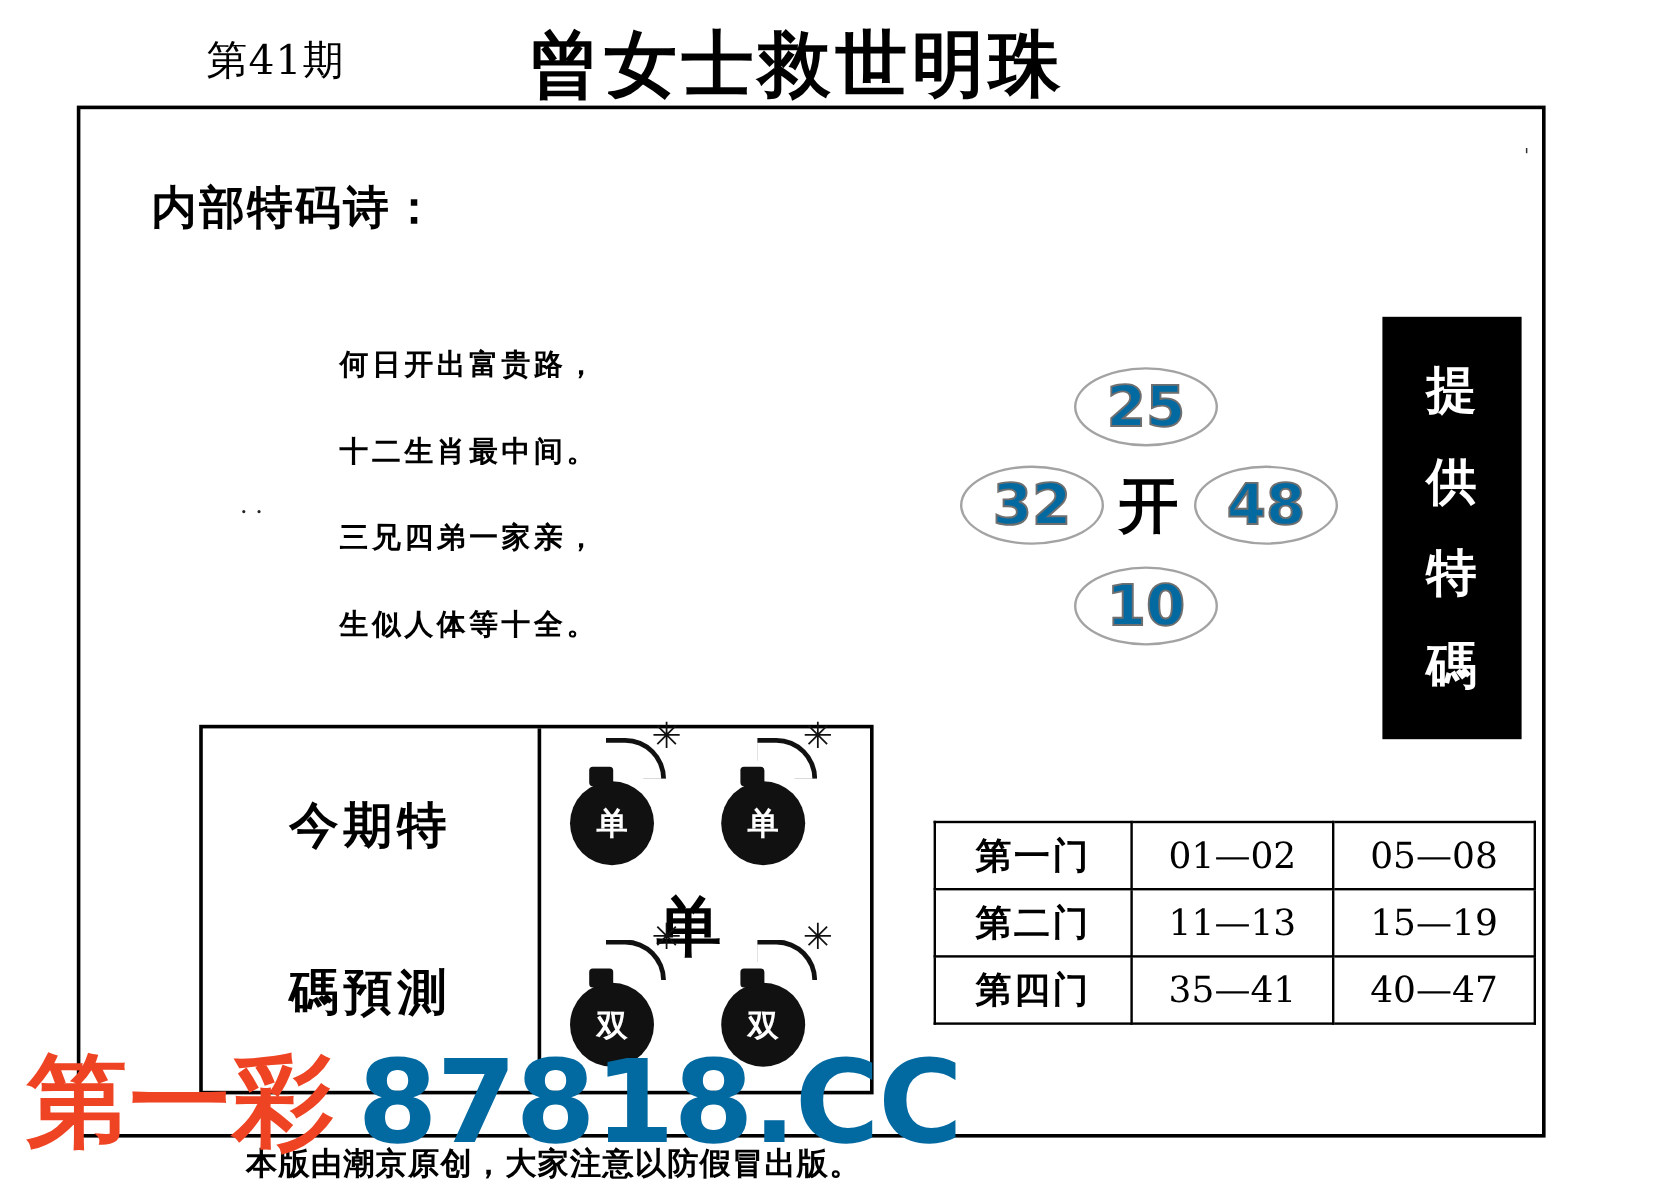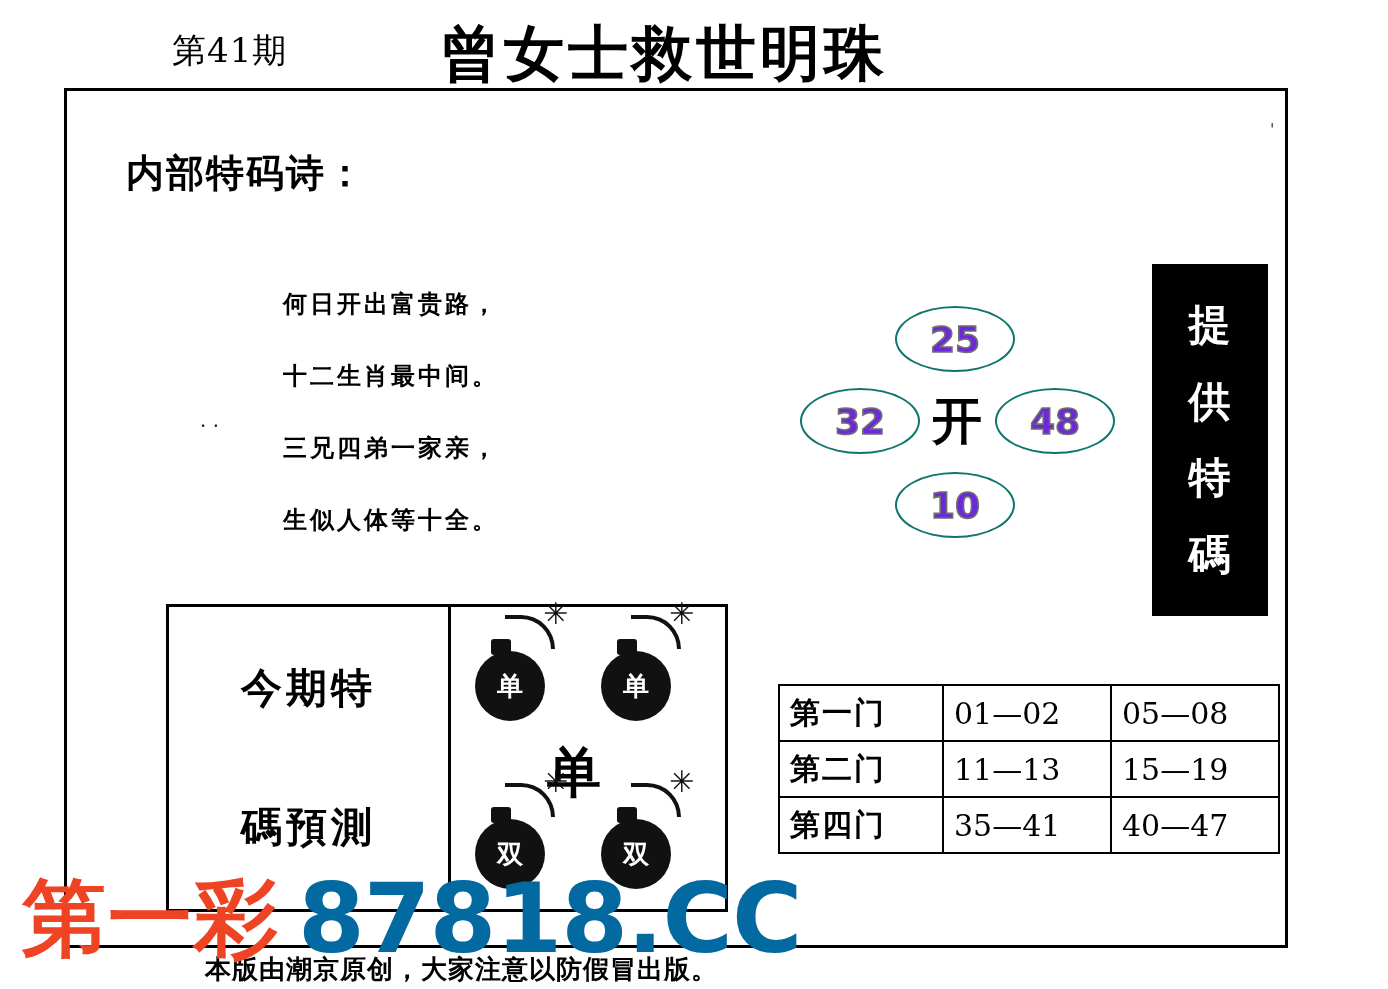--- a/index.html
+++ b/index.html
@@ -88,29 +88,29 @@
     position: absolute;
     left: 790px;
     top: 300px;
     width: 330px;
     height: 260px;
   }
   .ball {
     position: absolute;
     width: 120px;
     height: 66px;
-    border: 2px solid #0f766e;
+    border: 2px solid #a3a3a3;
     border-radius: 50%;
     box-sizing: border-box;
     display: flex;
     align-items: center;
     justify-content: center;
-    font-size: 36px;
-    font-weight: bold;
-    color: #6d28d9;
+    font-size: 47px;
+    font-weight: bold;
+    color: #0369a1;
     -webkit-text-stroke: 1.6px #6f6f6f;
     font-family: "DejaVu Sans", "Liberation Sans", sans-serif;
     background: #fff;
   }
   .ball.top   { left: 105px; top: 6px; }
   .ball.left  { left: 10px;  top: 88px; }
   .ball.right { left: 205px; top: 88px; }
   .ball.bottom{ left: 105px; top: 172px; }
   .open-char {
     position: absolute;
@@ -242,20 +242,21 @@
   .gate-table {
     position: absolute;
     left: 778px;
     top: 684px;
     border-collapse: collapse;
   }
   .gate-table td {
     border: 2px solid #000;
     height: 54px;
     font-size: 30px;
+    text-align: center;
     font-family: "DejaVu Serif", "Liberation Serif", serif;
     padding: 0 10px;
   }
   .gate-table td.label { width: 142px; font-weight: bold; letter-spacing: 2px; }
   .gate-table td.range { width: 146px; }
 
   
   .footer-note {
     position: absolute;
     left: 205px;

